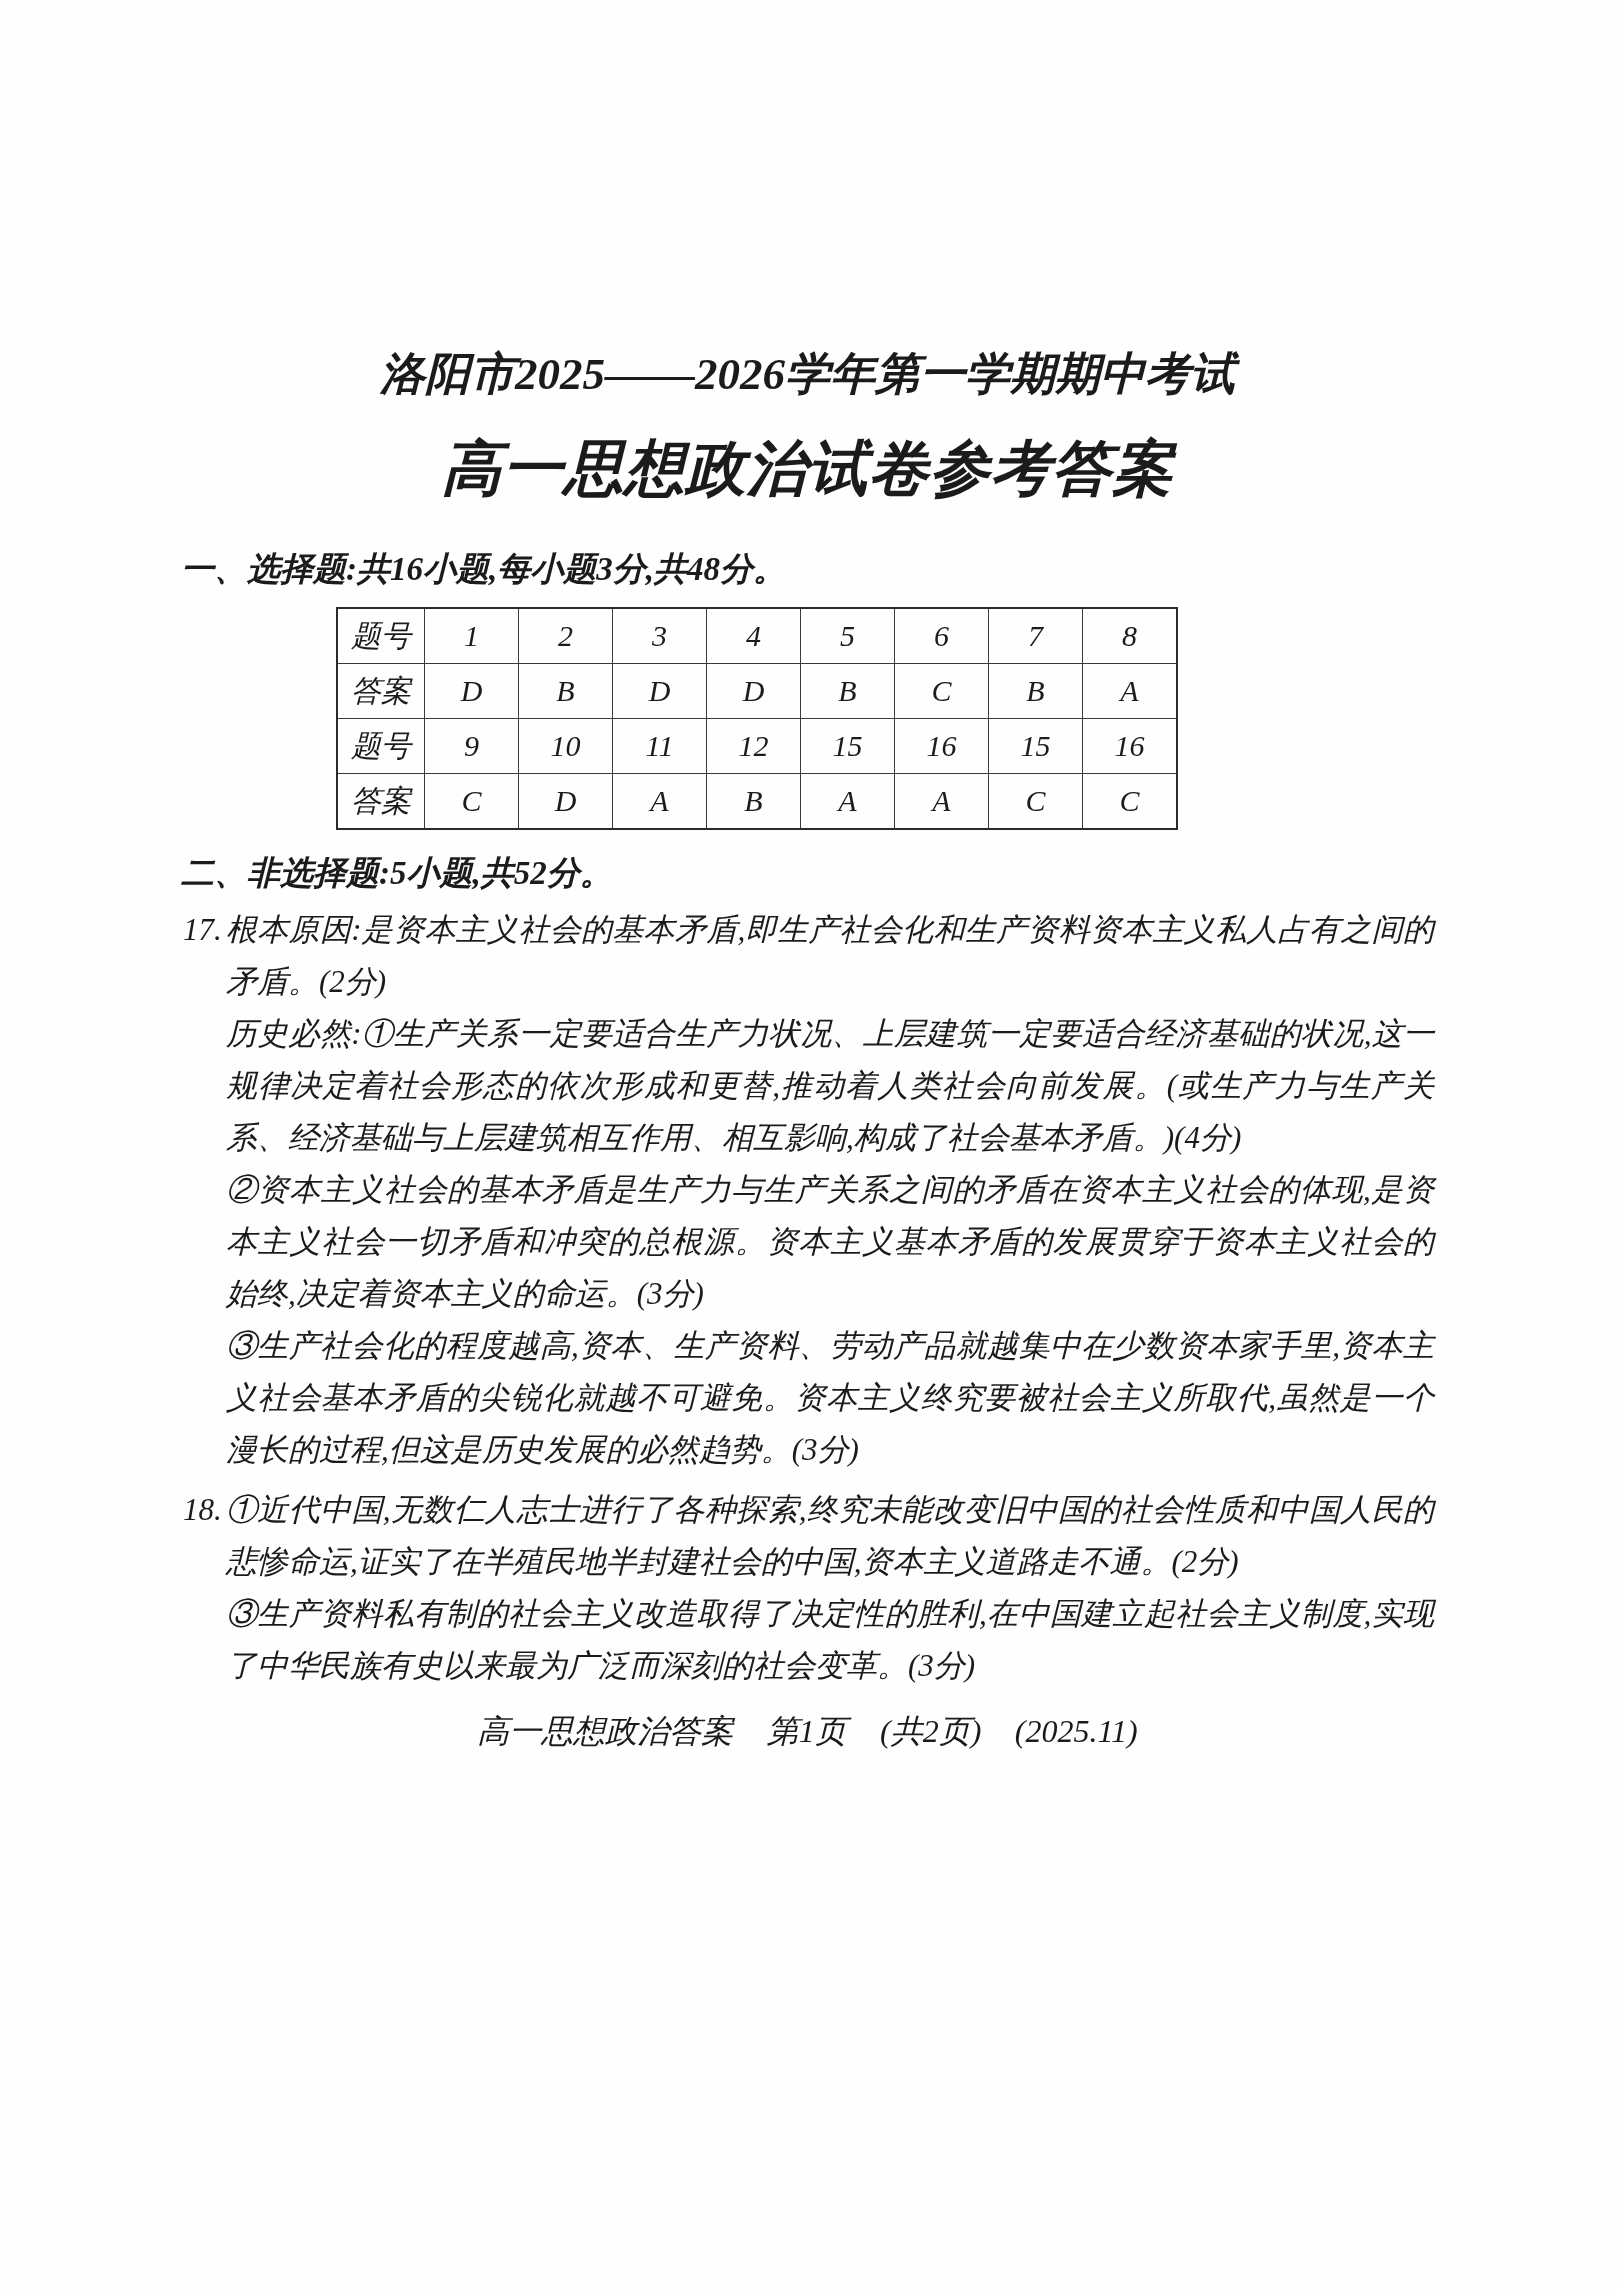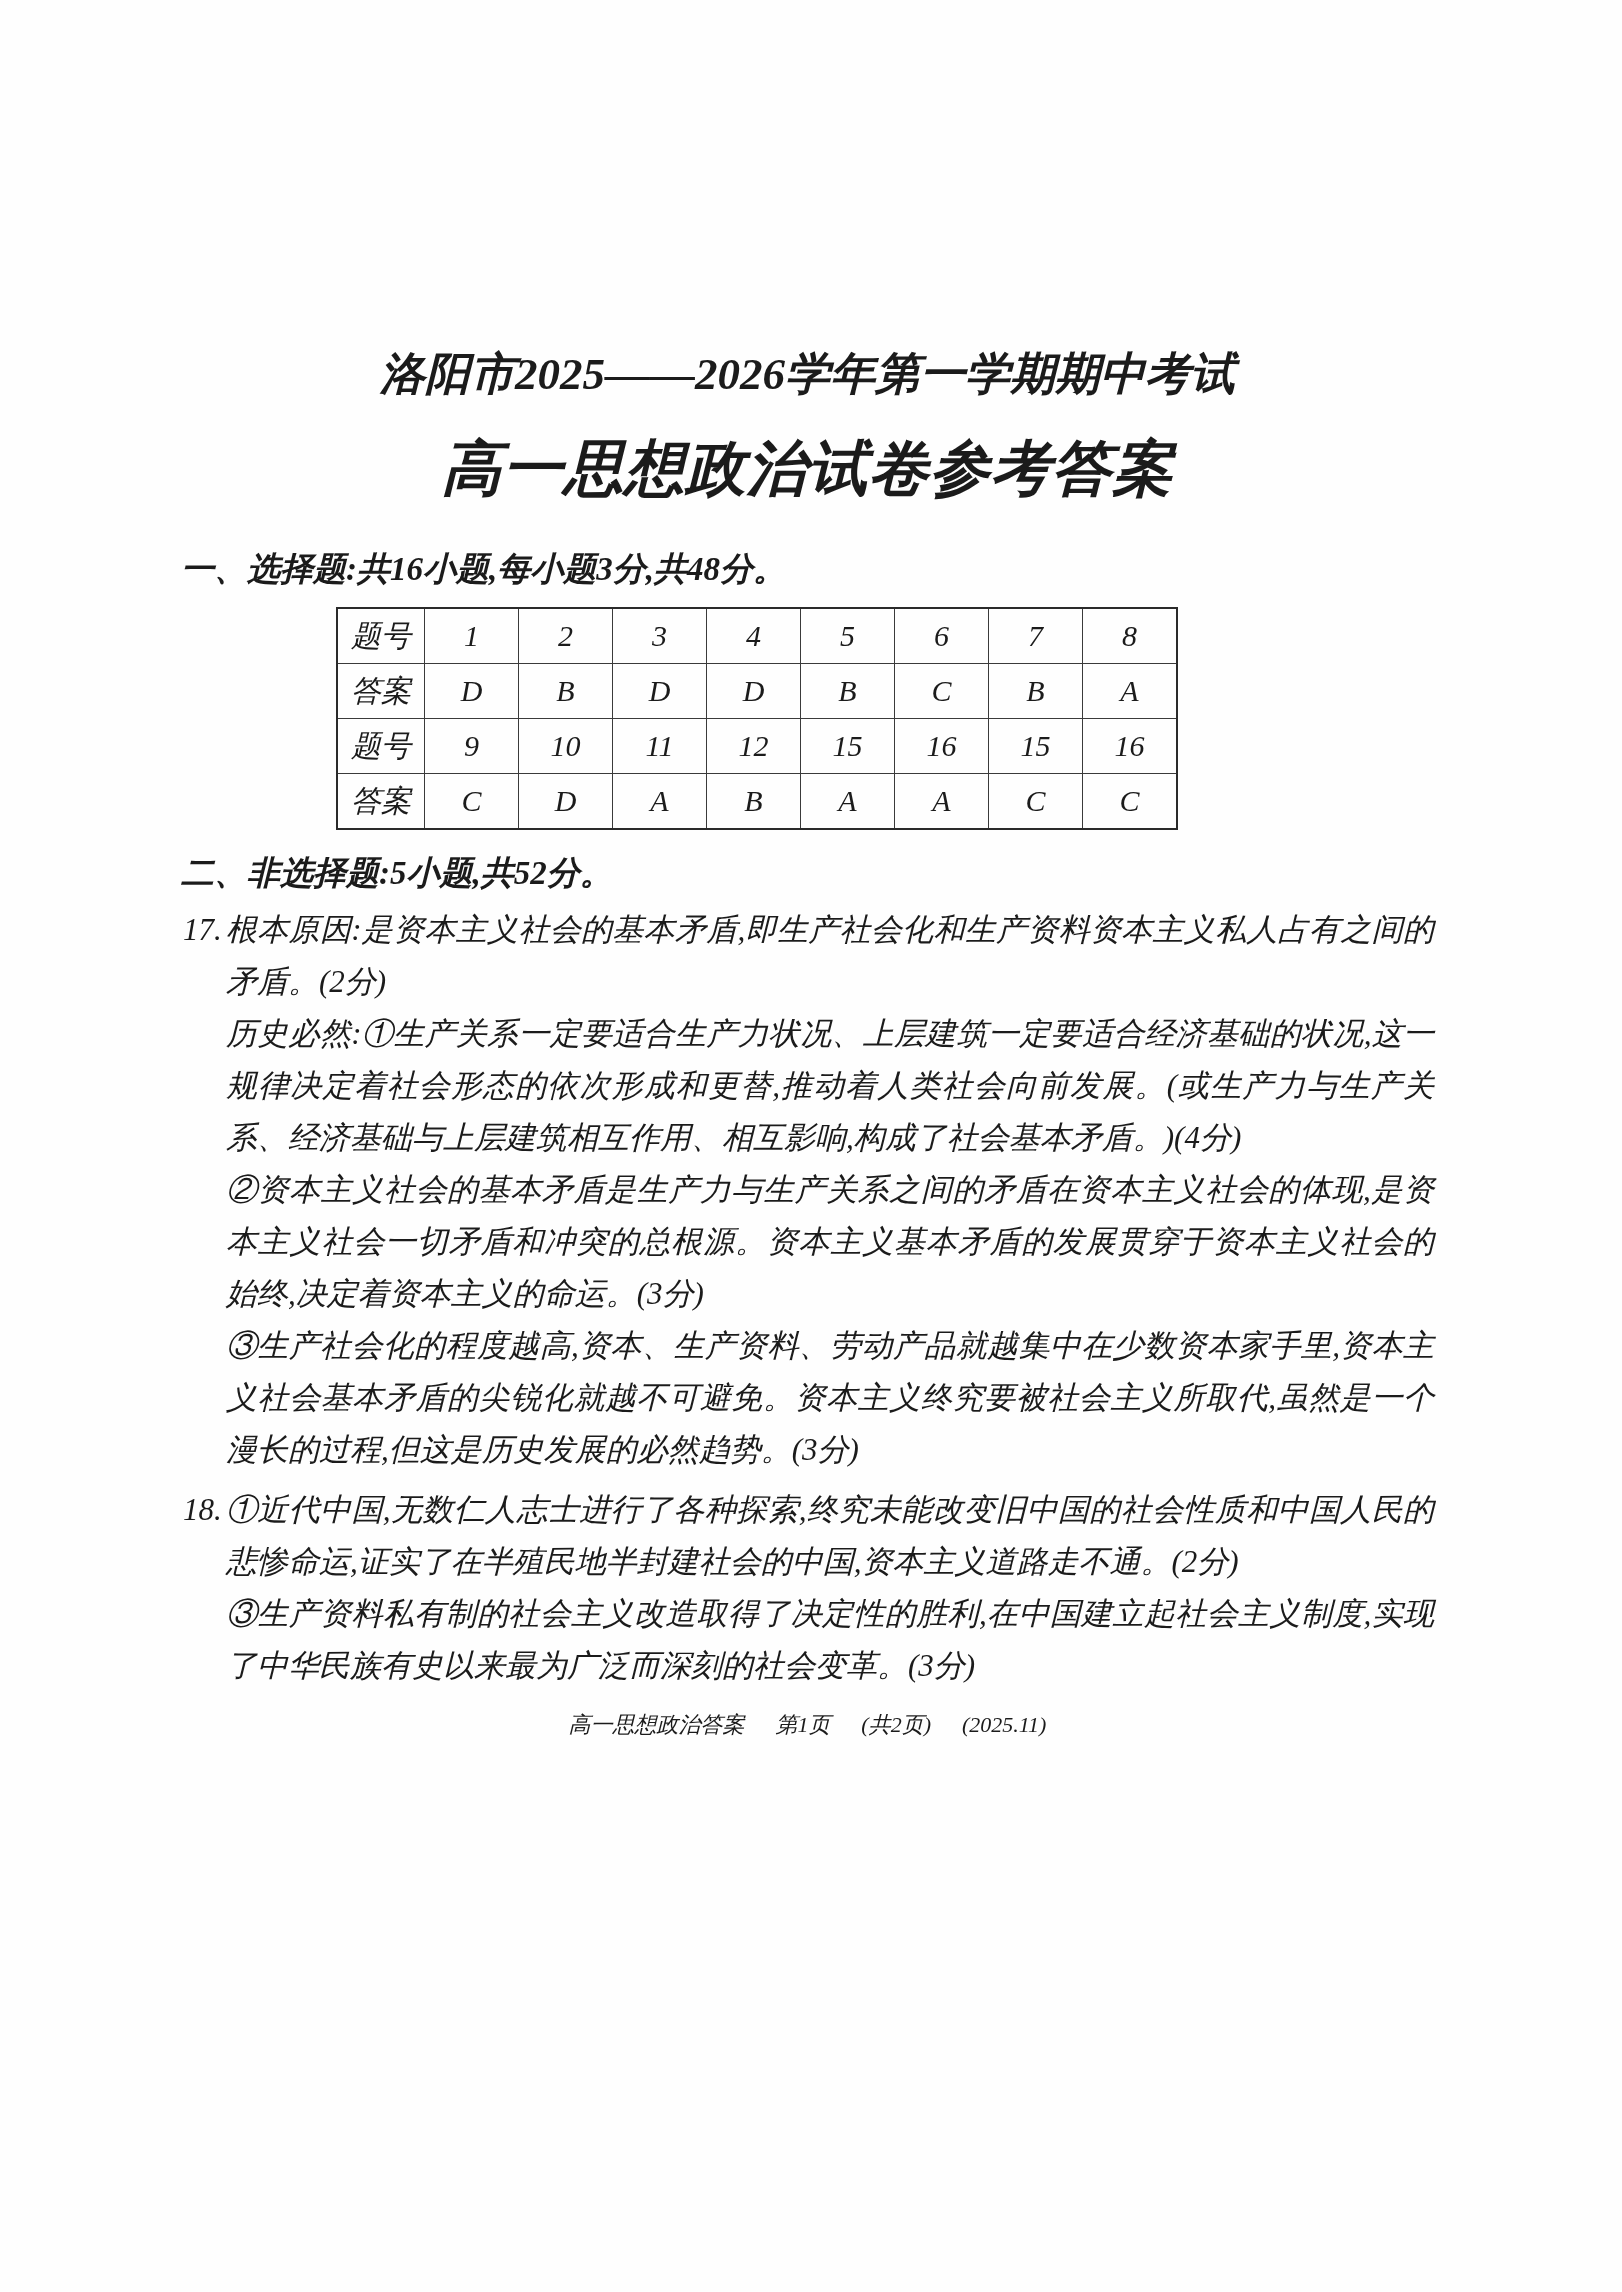--- a/index.html
+++ b/index.html
@@ -77,23 +77,23 @@
     position: absolute;
     left: 2px;
     top: 0;
   }
   .question p {
     margin: 0;
     text-align: justify;
     text-justify: inter-ideograph;
   }
   .footer {
-    margin-top: 11px;
+    margin-top: 18px;
     text-align: center;
-    font-size: 22px;
+    font-size: 32px;
     line-height: 43px;
   }
   .footer span { margin: 0 12.7px; }
 </style>
 </head>
 <body>
 
 <div class="page">
   <div class="content">
 

